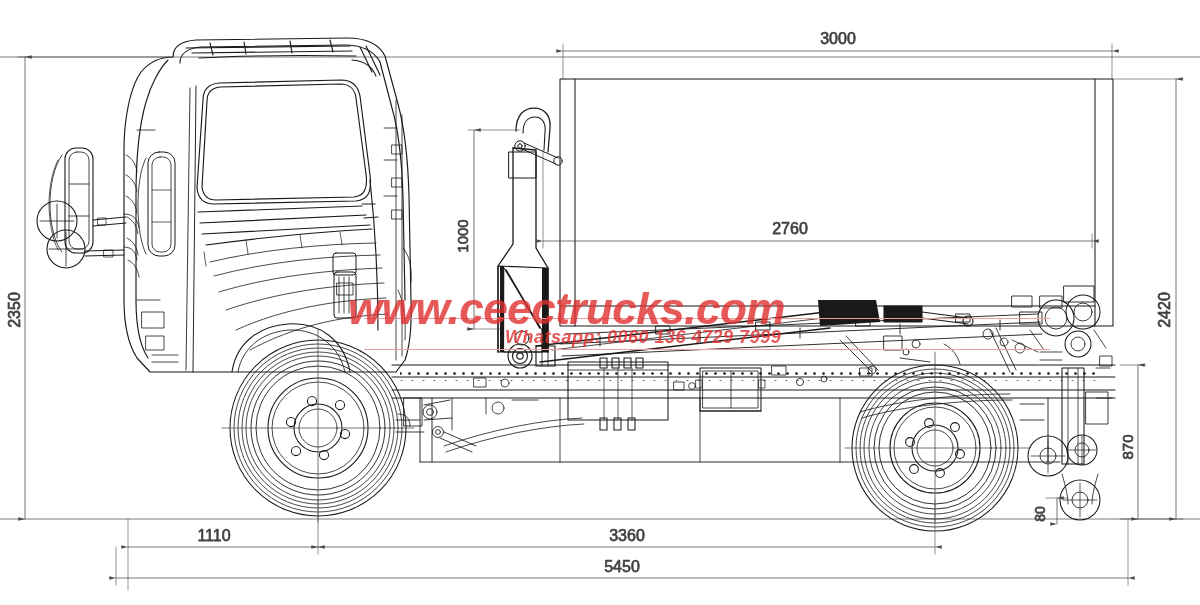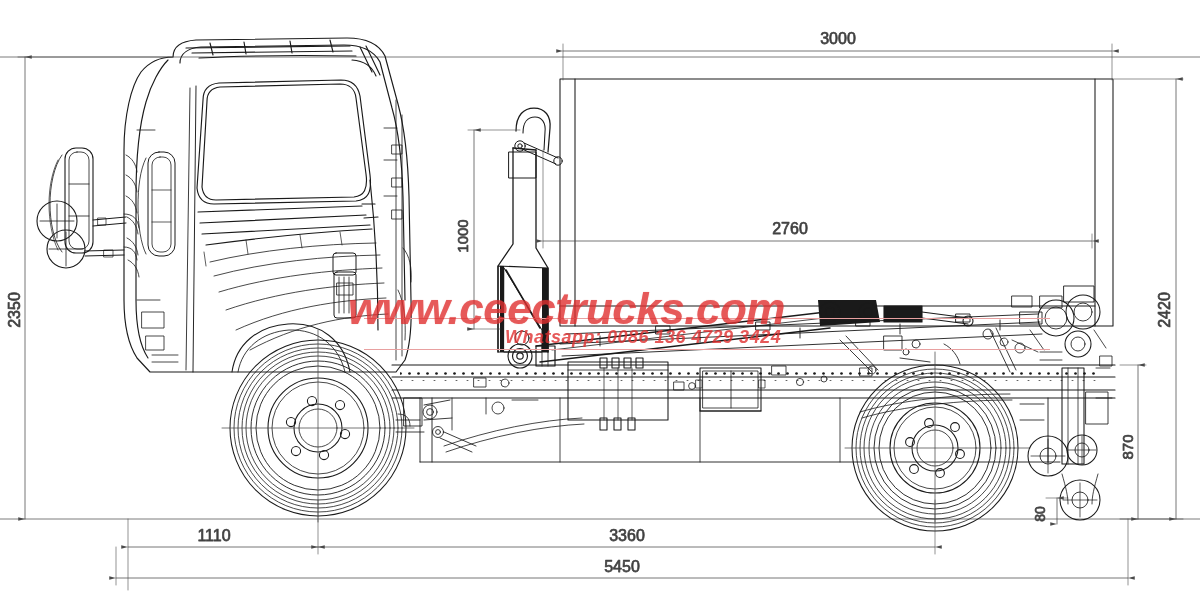--- a/index.html
+++ b/index.html
@@ -555,15 +555,15 @@
       </g>
 
     </g>
   </svg>
 
   <div class="wm-rule" style="left:364px; top:318px; width:686px;"></div>
   <div class="wm-rule" style="left:364px; top:349px; width:686px;"></div>
 
   <div class="wm" id="wm-main">www.ceectrucks.com</div>
 
-  <div class="wm" id="wm-sub">Whatsapp: 0086 136 4729 3424</div>
+  <div class="wm" id="wm-sub">Whatsapp: 0060 136 4729 7999</div>
 
 </div>
 
 </body></html>

